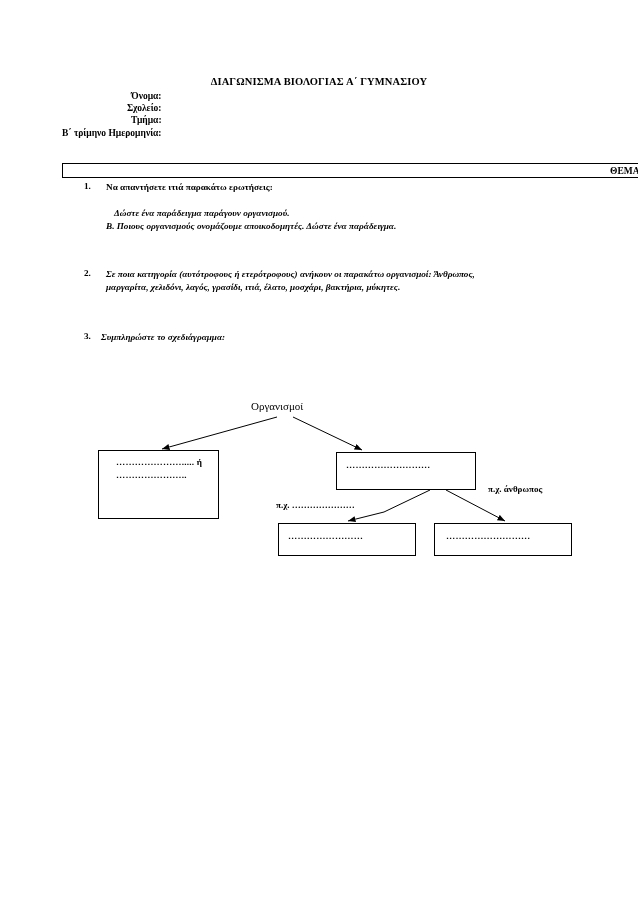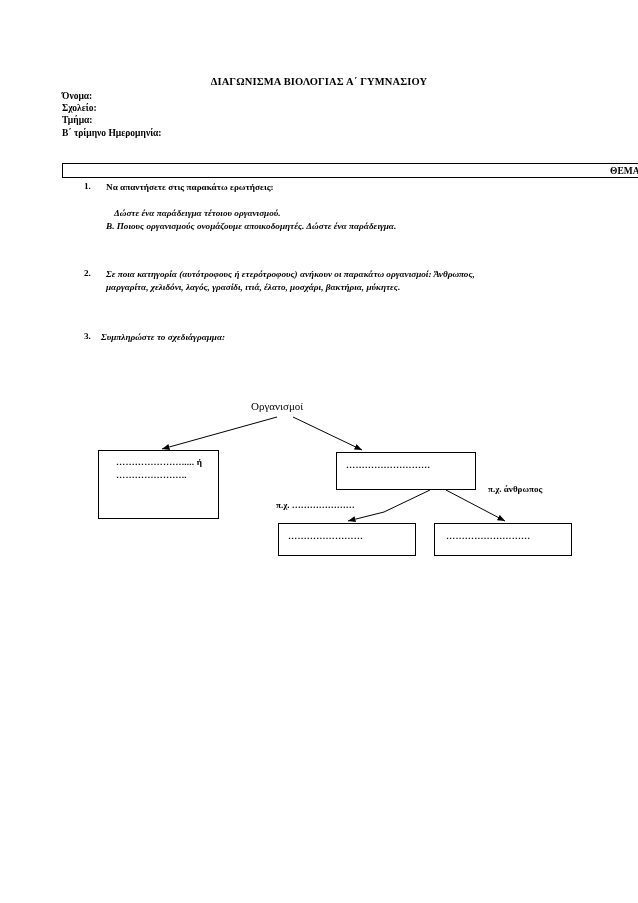--- a/index.html
+++ b/index.html
@@ -35,21 +35,21 @@
   }
 
   .id-block {
     position: absolute;
     top: 90px;
     left: 62px;
     font-size: 9.5px;
     font-weight: bold;
     line-height: 12.2px;
   }
-  .id-block div { white-space: nowrap; }
+  .id-block div { white-space: nowrap; text-align: right; }
 
   
   .themata-box {
     position: absolute;
     left: 62px;
     top: 163px;
     width: 590px;
     height: 15px;
     border: 1px solid #000000;
     box-sizing: border-box;
@@ -145,22 +145,22 @@
   <div class="id-block">
     <div>Όνομα:</div>
     <div>Σχολείο:</div>
     <div>Τμήμα:</div>
     <div>Β΄ τρίμηνο Ημερομηνία:</div>
   </div>
 
   <div class="themata-box">ΘΕΜΑΤΑ</div>
 
   <div class="q-num q1-num">1.</div>
-  <div class="q q1-lead">Να απαντήσετε στις παρακάτω ερωτήσεις:</div>
-  <div class="q q1-a2 q-italic">Δώστε ένα παράδειγμα τέτοιου οργανισμού.</div>
+  <div class="q q1-lead">Να απαντήσετε ιτιά παρακάτω ερωτήσεις:</div>
+  <div class="q q1-a2 q-italic">Δώστε ένα παράδειγμα παράγουν οργανισμού.</div>
   <div class="q q1-b q-italic">Β. Ποιους οργανισμούς ονομάζουμε αποικοδομητές. Δώστε ένα παράδειγμα.</div>
 
   <div class="q-num q2-num">2.</div>
   <div class="q q2-l1 q-italic">Σε ποια κατηγορία (αυτότροφους ή ετερότροφους) ανήκουν οι παρακάτω οργανισμοί: Άνθρωπος,</div>
   <div class="q q2-l2 q-italic">μαργαρίτα, χελιδόνι, λαγός, γρασίδι, ιτιά, έλατο, μοσχάρι, βακτήρια, μύκητες.</div>
 
   <div class="q-num q3-num">3.</div>
   <div class="q q3-l1 q-italic">Συμπληρώστε το σχεδιάγραμμα:</div>
 
   <div class="dia-title">Οργανισμοί</div>

